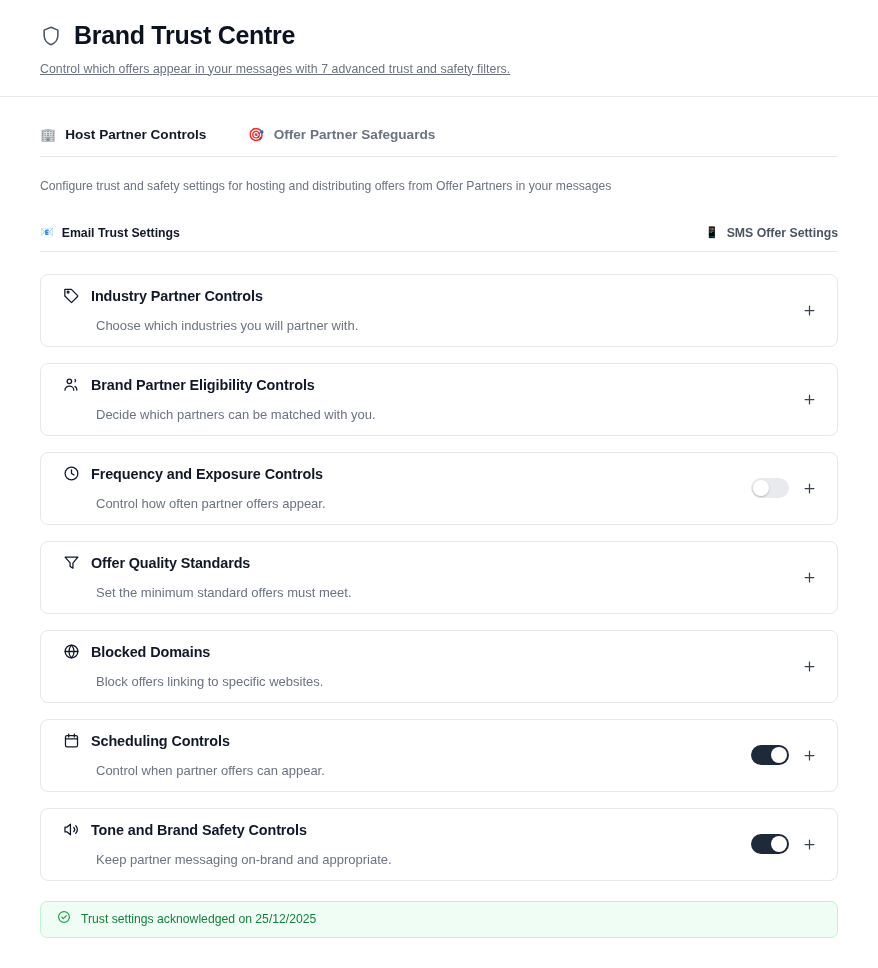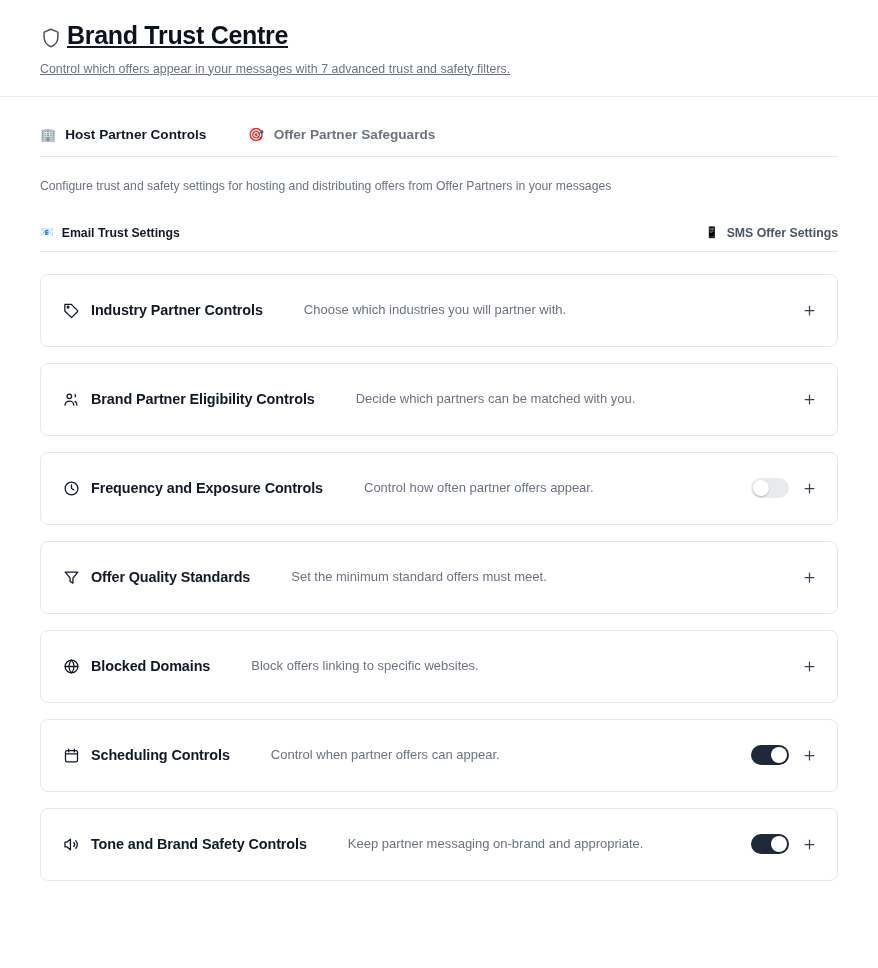--- a/index.html
+++ b/index.html
@@ -13,23 +13,22 @@
     overflow: hidden;
   }
 
   
   .page-header {
     padding: 22px 40px 20px 40px;
     border-bottom: 1px solid #e9eaec;
   }
   .title-row {
     display: flex;
-    align-items: flex-end;
-    gap: 5px;
-    text-decoration: underline;
+    align-items: center;
+    gap: 12px;
   }
   .shield-icon { display: block; flex: none; }
   .page-title {
     font-size: 25px;
     font-weight: bold;
     letter-spacing: -0.3px;
     color: #0b1220;
     line-height: 1.1;
   }
   .page-subtitle {
@@ -100,21 +99,21 @@
   .card {
     border: 1px solid #e5e7eb;
     border-radius: 8px;
     background: #ffffff;
     min-height: 73px;
     display: flex;
     align-items: center;
     justify-content: space-between;
     padding: 0 20px 0 22px;
   }
-  .card-left { display: flex; flex-direction: row; gap: 8px; }
+  .card-left { display: flex; flex-direction: column; gap: 14px; }
   .card-head { display: flex; align-items: center; gap: 11px; }
   .card-icon { display: block; flex: none; color: #111827; }
   .card-title {
     font-size: 14.4px;
     font-weight: bold;
     color: #111827;
     letter-spacing: -0.1px;
   }
   .card-desc {
     font-size: 13px;
@@ -380,14 +379,23 @@
         <button class="expand-btn">
           <svg width="15" height="15" viewBox="0 0 24 24" fill="none" stroke="currentColor" stroke-width="2" stroke-linecap="round">
               <path d="M12 5v14M5 12h14"></path>
             </svg>
         </button>
       </div>
     </div>
 
   </div>
 
+  <div class="banner">
+    <span>
+      <svg width="14" height="14" viewBox="0 0 24 24" fill="none" stroke="#16a34a" stroke-width="2" stroke-linecap="round" stroke-linejoin="round">
+        <circle cx="12" cy="12" r="9.2"></circle>
+          <path d="M8.2 12.3l2.6 2.6 5-5.4"></path>
+      </svg>
+    </span>
+    <span class="banner-text">Trust settings acknowledged on 25/12/2025</span>
+  </div>
 
 </div>
 
 </body></html>

